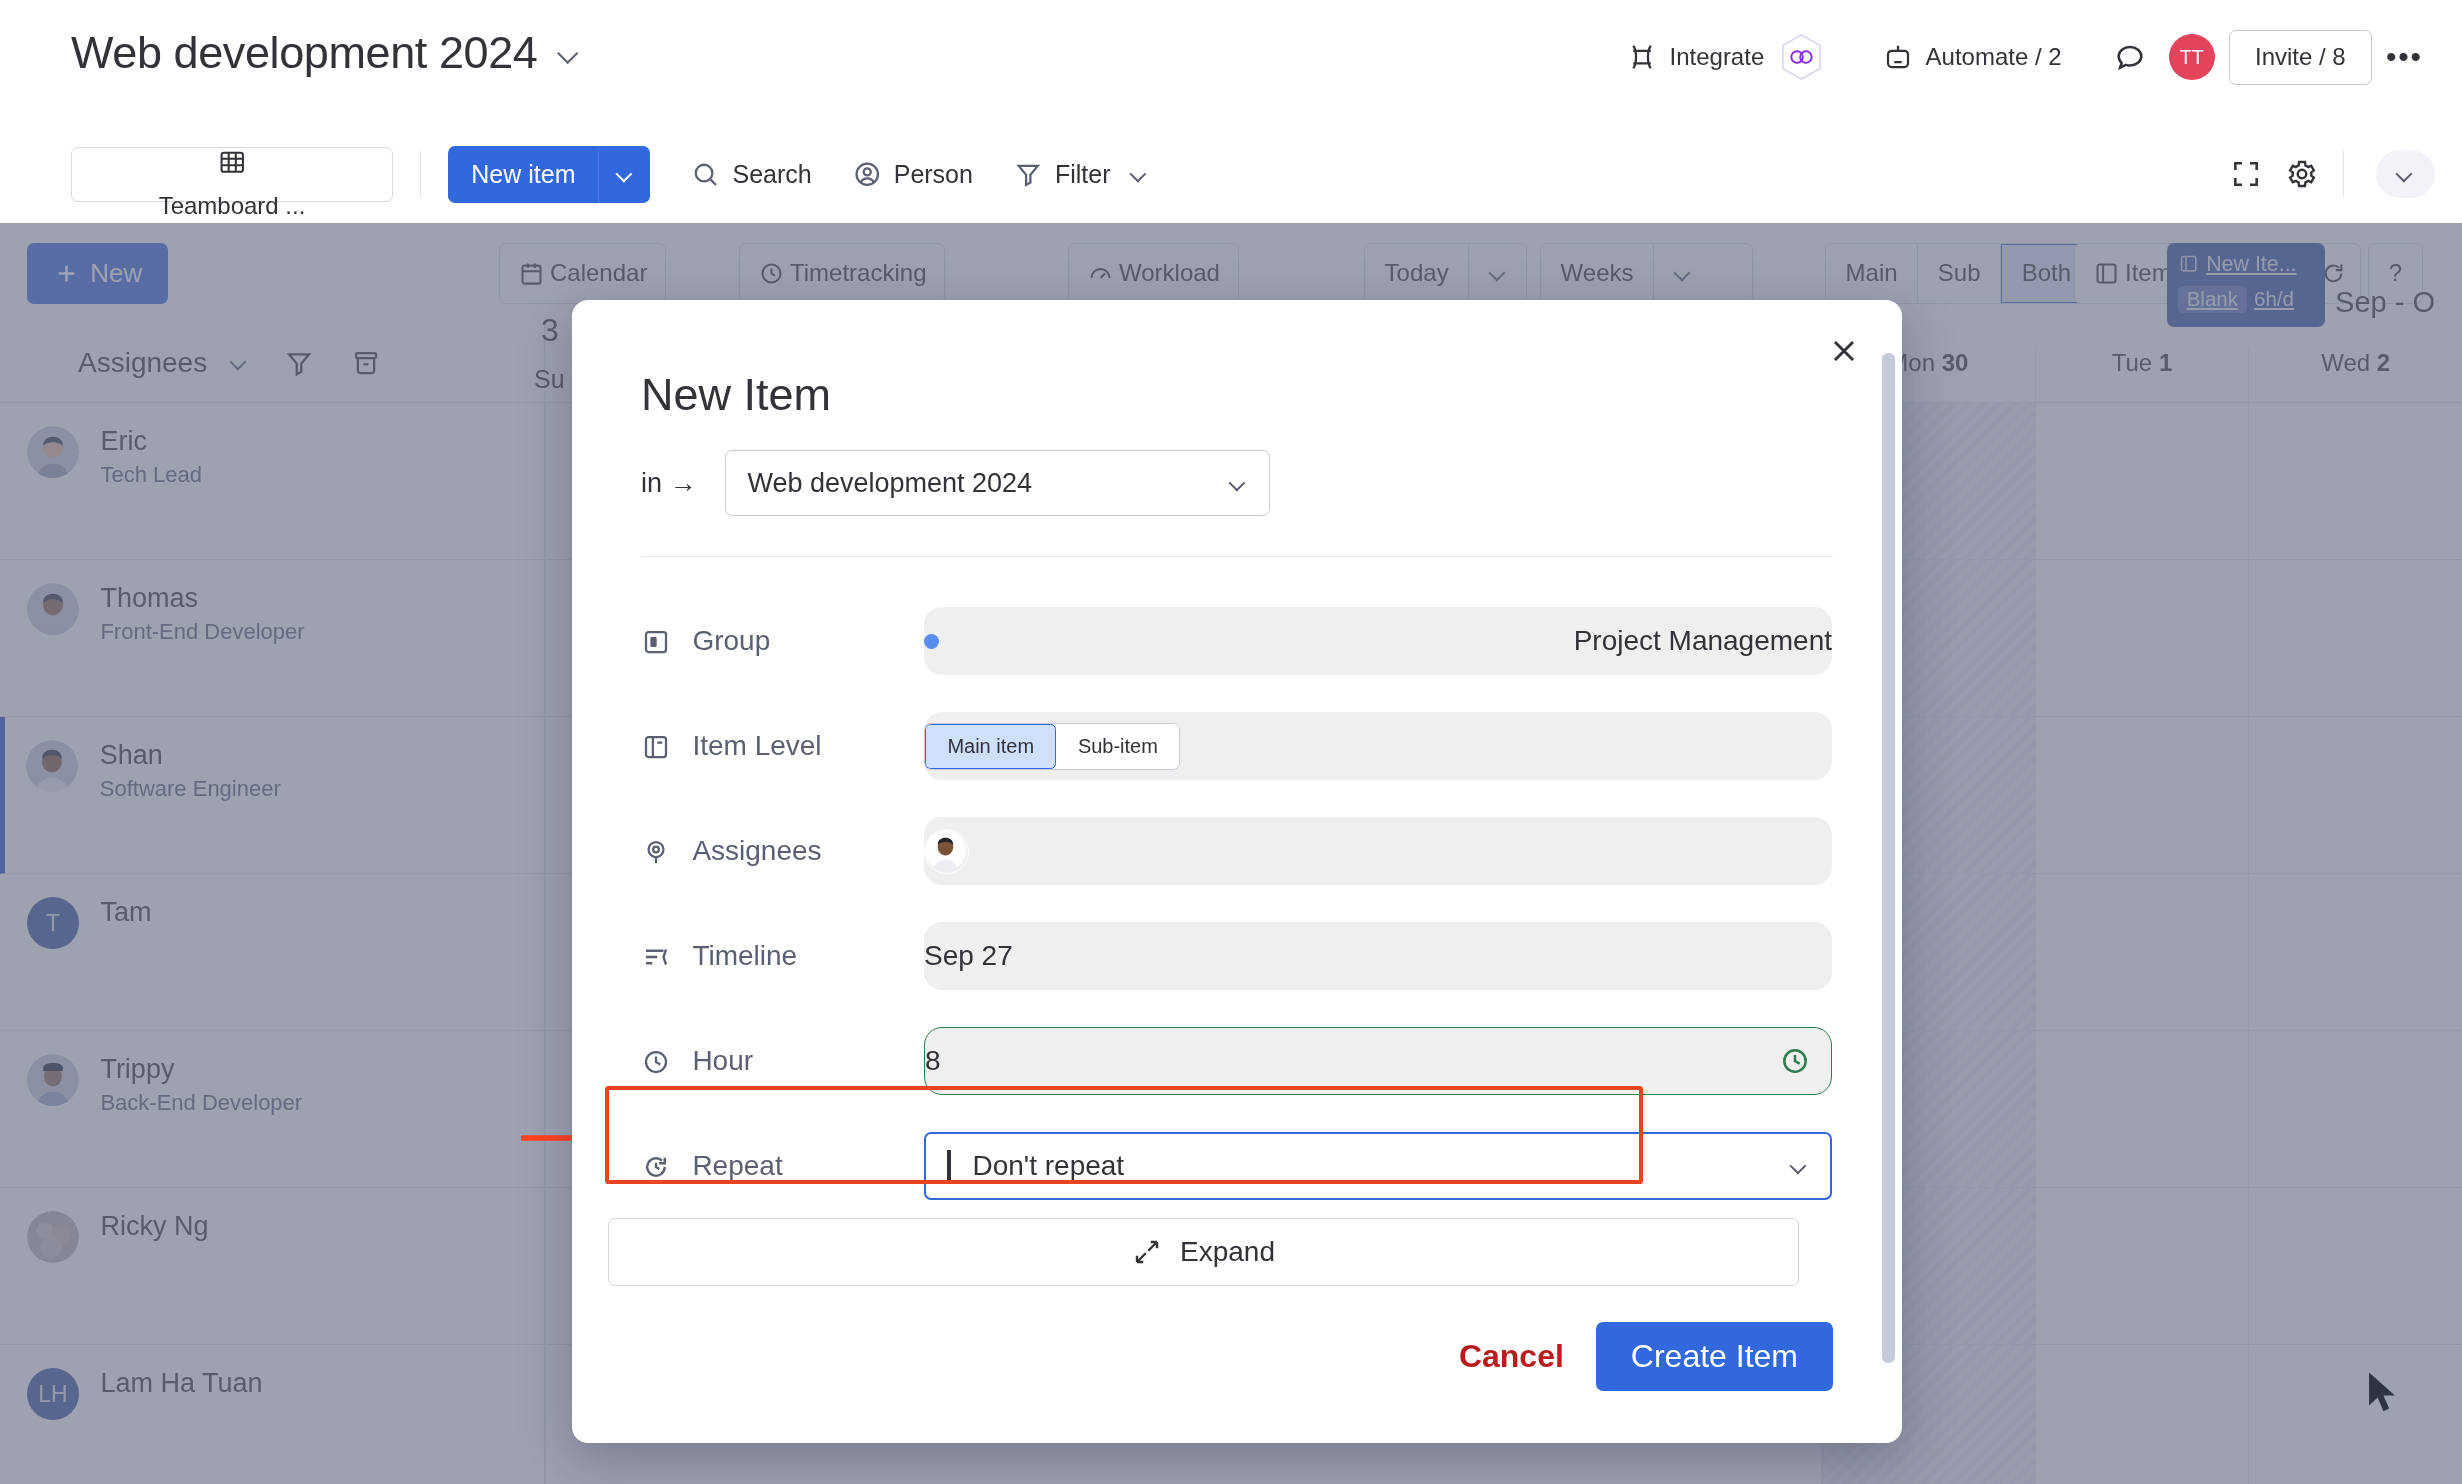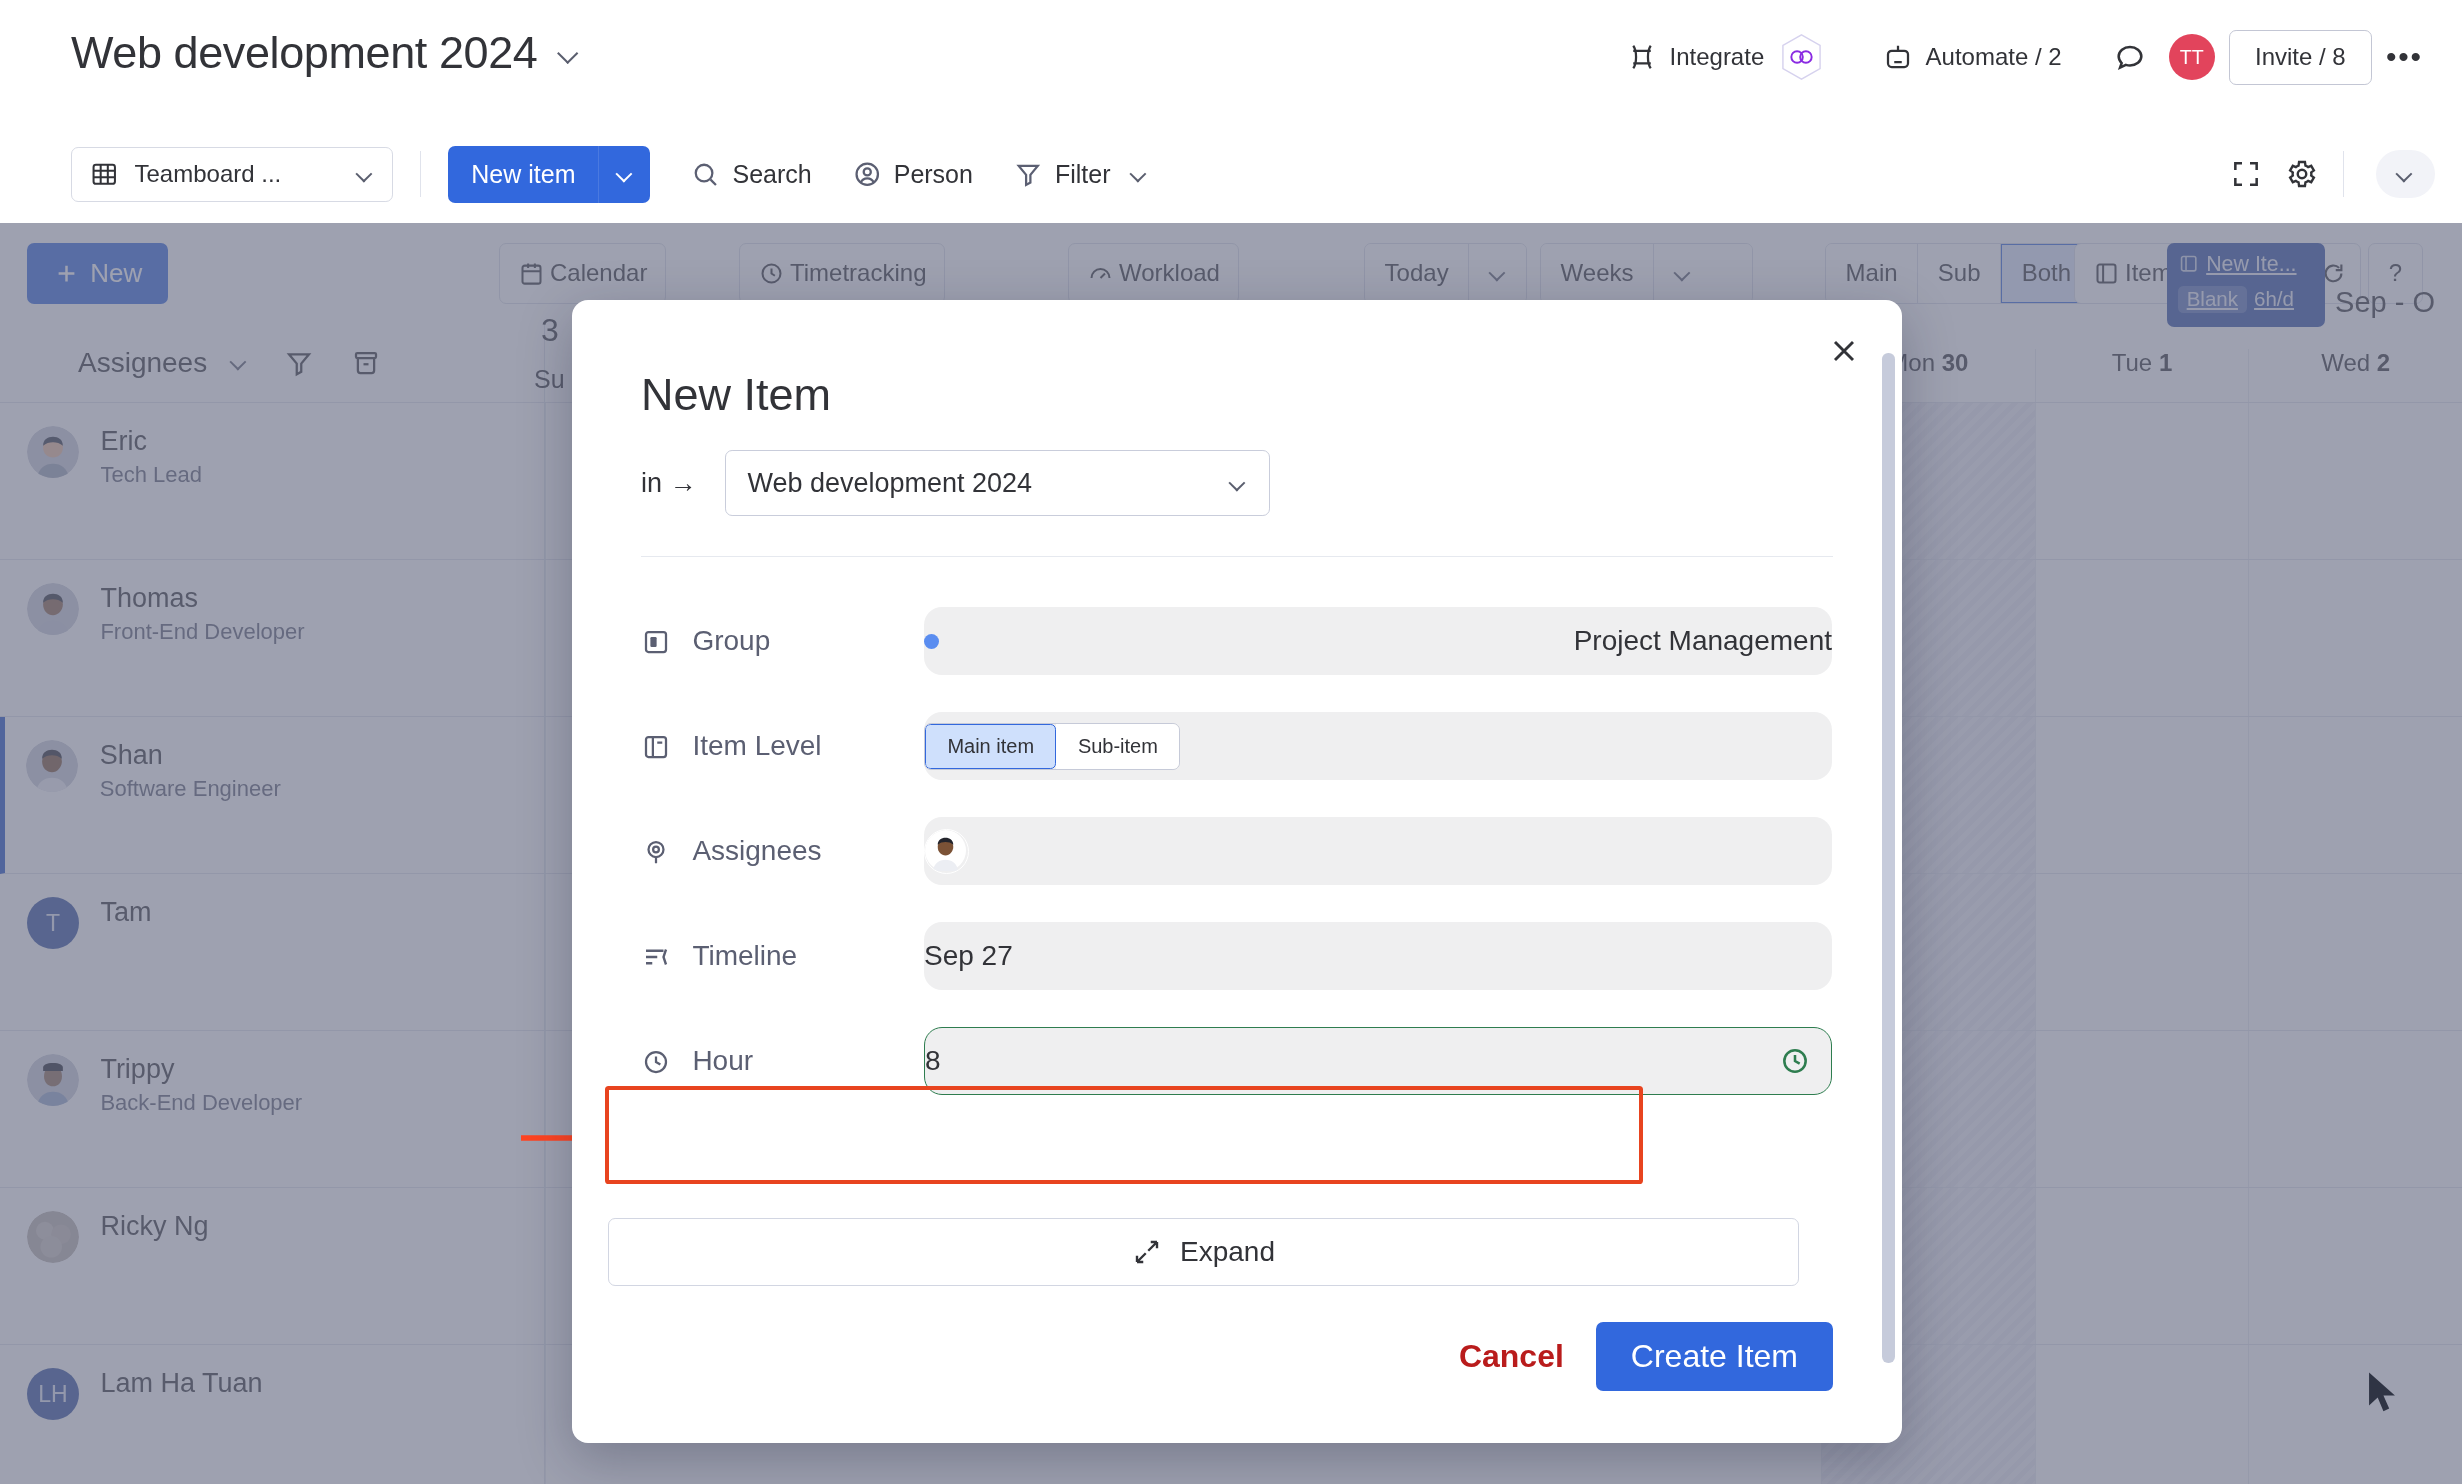--- a/index.html
+++ b/index.html
@@ -65,21 +65,21 @@
   .dots-btn { font-size: 30px; color: #323338; padding: 3.6px 14.2px; cursor:pointer; letter-spacing: 1.8px;}
 
   
   .header-row2 {
     position: absolute; left: 0; top: 125px; width: 2462px; height: 98px;
     background:#fff; display:flex; align-items:center;
   }
   .board-select {
     margin-left: 71px; border:1.3px solid #d7dae4; border-radius: 7.1px;
     height: 55px; width: 322px; display:flex; align-items:center;
-    padding: 0 18px; gap: 16px; cursor:pointer;
+    padding: 0 18px; gap: 16px; cursor:pointer;flex-direction:column;
   }
   .board-select .lbl { font-size:24px; color:#323338; flex:1; }
   .vdiv { width:1.3px; height:46px; background:#e0e3ec; margin: 0 27px; }
   .newitem-group { display:flex; height: 57px; border-radius:7.1px; overflow:hidden; }
   .newitem-main {
     background:#3268dd; color:#fff; font-size:25px; padding: 0 23px;
     display:flex; align-items:center; cursor:pointer;
   }
   .newitem-arrow {
     background:#3268dd; width:52px; display:flex; align-items:center;
@@ -734,20 +734,37 @@
         <span>8</span>
         <span class="clock-right">
           <svg width="32" height="32" viewBox="0 0 24 24" fill="none" stroke="#2e7d4f" stroke-width="1.9">
               <circle cx="12" cy="12" r="8"></circle>
               <path d="M12 7.5V12l3.5 2"></path>
             </svg>
         </span>
       </div>
     </div>
 
+    <div class="frow" style="top:832px">
+      <div class="fl">
+        <span>
+          <svg width="30" height="30" viewBox="0 0 24 24" fill="none" stroke="#5b5f72" stroke-width="1.9">
+              <path d="M19 12a7 7 0 1 1-2.2-5.1"></path>
+              <path d="M19 4.5V9h-4.5"></path>
+              <path d="M12 8.5V12l2.7 1.6"></path>
+            </svg>
+        </span>
+        <span class="flt">Repeat</span>
+      </div>
+      <div class="repeat-dd">
+        <span class="caret"></span>
+        <span class="v">Don't repeat</span>
+        <span class="chev sm"></span>
+      </div>
+    </div>
 
     <div class="expand-btn" style="left:36px;top:918px;width:1191px">
       <span>
         <svg width="30" height="30" viewBox="0 0 24 24" fill="none" stroke="#323338" stroke-width="1.9">
             <path d="M20 4l-7 7M20 4v5M20 4h-5M4 20l7-7M4 20v-5M4 20h5"></path>
           </svg>
       </span>
       <span>Expand</span>
     </div>
 

